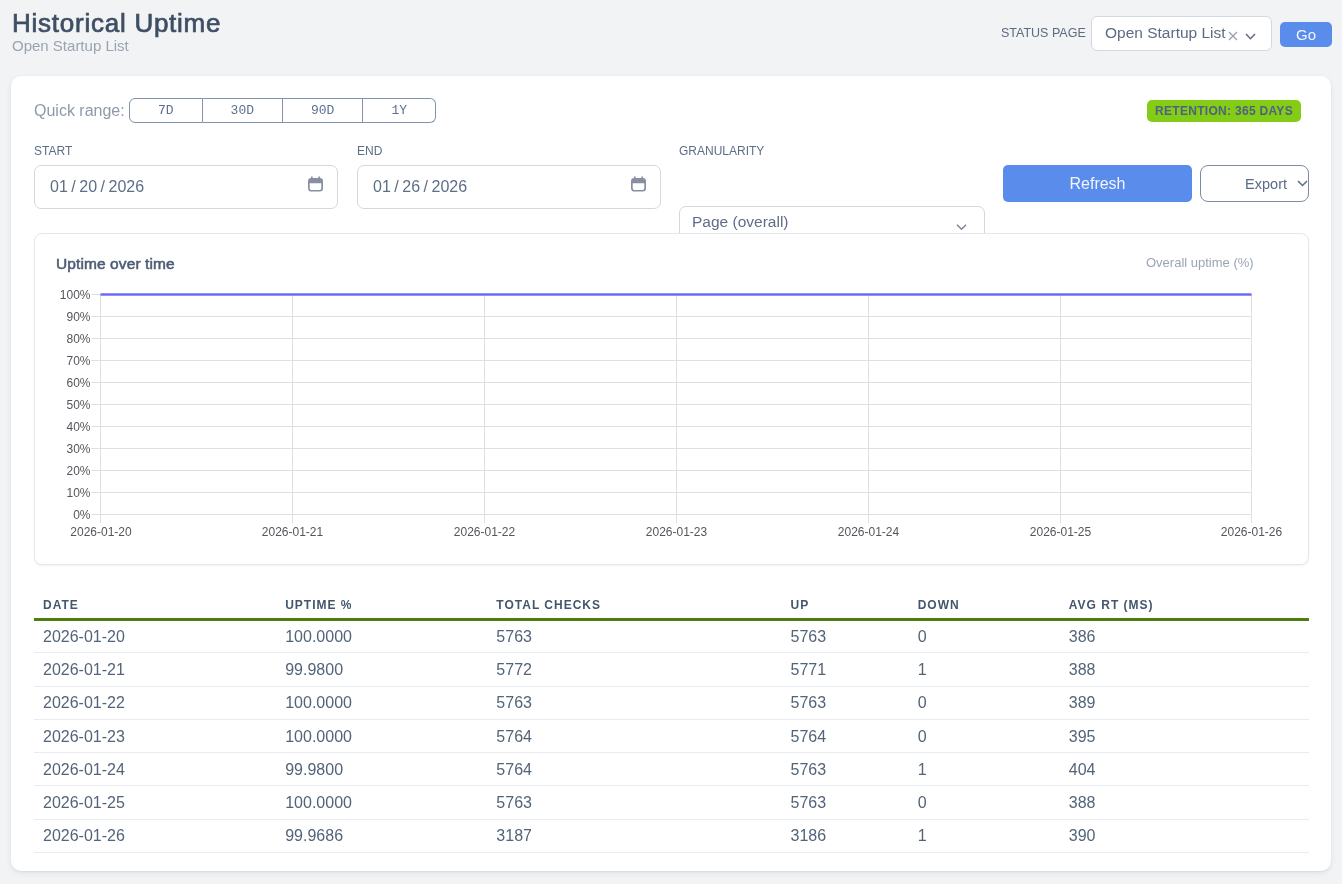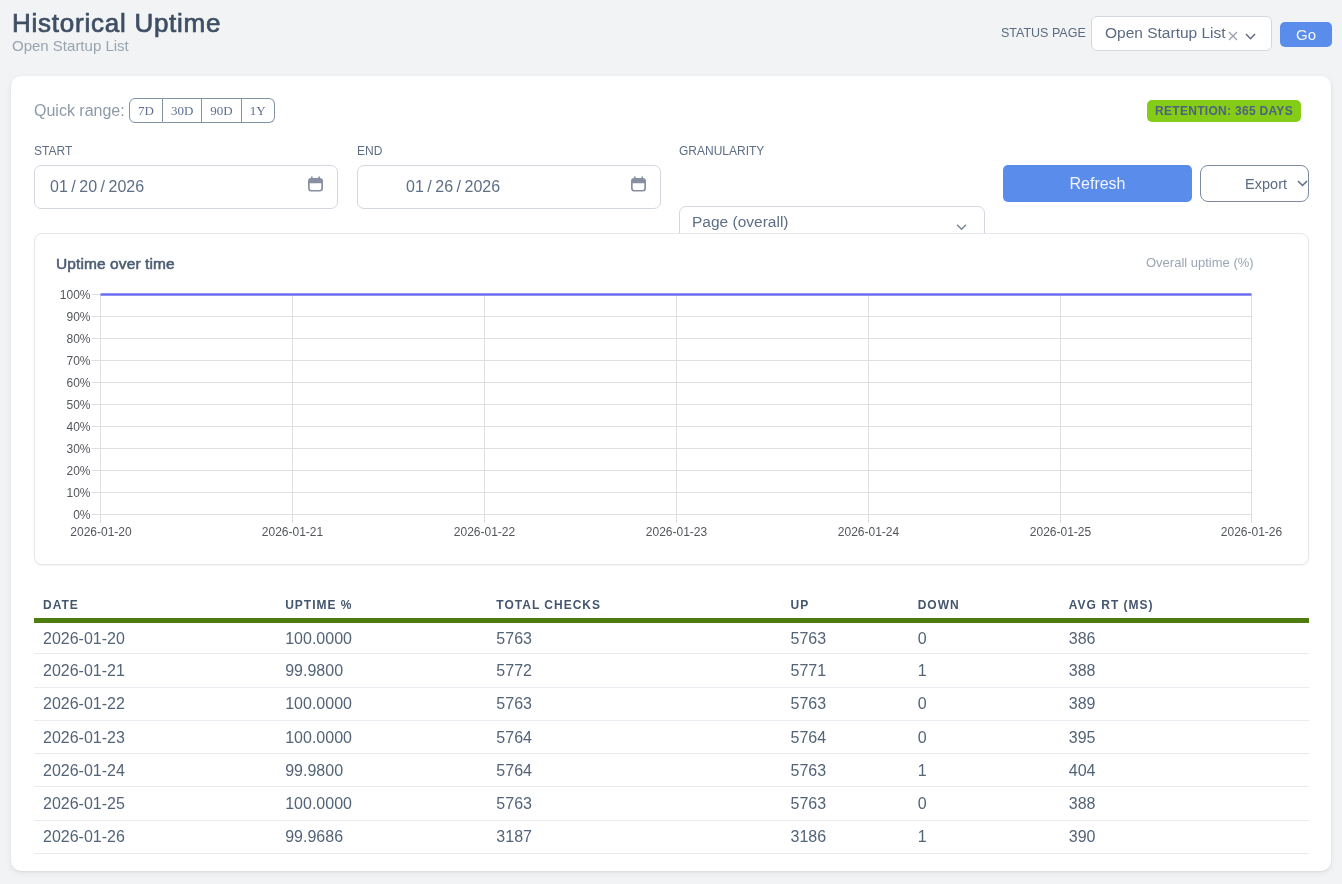--- a/index.html
+++ b/index.html
@@ -14,49 +14,49 @@
 .spselect { left:1091px; top:16px; width:181px; height:35px; background:#fff; border:1px solid #d3d8e0; border-radius:6px; display:flex; align-items:center; }
 .spselect .txt { margin-left:13px; font-size:15.5px; color:#5b6b82; position:relative; top:-1px; }
 .gobtn { left:1280px; top:22px; width:52px; height:25px; background:#598ceb; border-radius:5px; color:#f2f5fb; font-size:15px; display:flex; align-items:center; justify-content:center; }
 
 
 .card { left:11px; top:76px; width:1320px; height:795px; background:#fff; border-radius:10px; box-shadow:0 1px 2px rgba(16,24,40,.06),0 2px 6px rgba(16,24,40,.07); }
 
 
 .qr { left:34px; top:102px; font-size:16px; color:#8e9aa9; }
 .seg { left:129px; top:98px; display:flex; }
-.seg button { font-family:Liberation Serif, serif; background:#fff; border:1px solid #8093ab; border-left:none; color:#5d7092; font-size:13px; height:25px; padding:0 8px; }
+.seg button { font-family:Liberation Mono, monospace; background:#fff; border:1px solid #8093ab; border-left:none; color:#5d7092; font-size:13px; height:25px; padding:0 28px; }
 .seg button:first-child { border-left:1px solid #8093ab; border-radius:6px 0 0 6px; }
 .seg button:last-child { border-radius:0 6px 6px 0; }
 .badge { left:1147px; top:100px; width:154px; height:22px; background:#84cc16; border-radius:5px; color:#4e6282; font-size:12px; font-weight:700; letter-spacing:0.3px; display:flex; align-items:center; justify-content:center; }
 
 
 .flabel { font-size:12px; color:#5d6e85; letter-spacing:0px; font-weight:400; }
 .l1 { left:34px; top:144px; }
 .l2 { left:357px; top:144px; }
 .l3 { left:679px; top:144px; }
 .inp { top:165px; height:44px; background:#fff; border:1px solid #d3d8e0; border-radius:7px; display:flex; align-items:center; }
 .inp .d { margin-left:15px; font-size:16px; color:#5e6e86; } .inp .d i { font-style:normal; margin:0 3.5px; }
 .i1 { left:34px; width:304px; }
-.i2 { left:357px; width:304px;padding-left:33px; }
+.i2 { left:357px; width:304px; }
 .sel { left:679px; top:165px; width:306px; height:36px; background:#fff; border:1px solid #d3d8e0; border-radius:7px; display:flex; align-items:center;margin-top:41px; }
 .sel .t { margin-left:12px; font-size:15.5px; color:#5e6e86; position:relative; top:-2px; }
 .calico { position:absolute; right:14px; top:10px; }
 .refresh { left:1003px; top:165px; width:189px; height:37px; background:#598ceb; border-radius:5px; color:#f2f5fb; font-size:16px; display:flex; align-items:center; justify-content:center; }
 .export { left:1200px; top:165px; width:109px; height:37px; background:#fff; border:1px solid #7c8ba1; border-radius:8px; color:#5a6c87; font-size:14.5px; display:flex; align-items:center; justify-content:flex-end; gap:10px; }
 
 
 .chartcard { left:34px; top:233px; width:1275px; height:332px; background:#fff; border:1px solid #e4e7ec; border-radius:8px; box-shadow:0 1px 2px rgba(16,24,40,.05); }
 .ctitle { left:56px; top:255px; font-size:15.5px; font-weight:400; color:#4b5c72; -webkit-text-stroke:0.55px #4b5c72; letter-spacing:0.1px; }
 .clegend { left:1146px; top:255px; width:140px; font-size:13px; color:#9aa6b4; text-align:left; }
 
 
 .tblwrap { left:34px; top:598px; width:1275px; }
 table { border-collapse:collapse; width:1275px; table-layout:fixed; }
-th { font-size:12px; font-weight:700; color:#44566e; letter-spacing:1px; text-align:left; padding:0 0 6px 9px; vertical-align:bottom; border-bottom:5px solid #4d7c0f; }
+th { font-size:12px; font-weight:700; color:#44566e; letter-spacing:1px; text-align:left; padding:0 0 6px 9px; vertical-align:bottom; border-bottom:3px solid #4d7c0f; }
 td { font-size:16px; color:#536478; padding:1px 0 0 9px; height:33.3px; border-bottom:1px solid #e8ebef; }
 col.c1{width:242px} col.c2{width:211px} col.c3{width:294px} col.c4{width:127px} col.c5{width:151px} col.c6{width:249px}
 </style>
 </head>
 <body>
 <div class="page">
   <div class="abs h1">Historical Uptime</div>
   <div class="abs sub">Open Startup List</div>
   <div class="abs splabel">STATUS PAGE</div>
   <div class="abs spselect">

